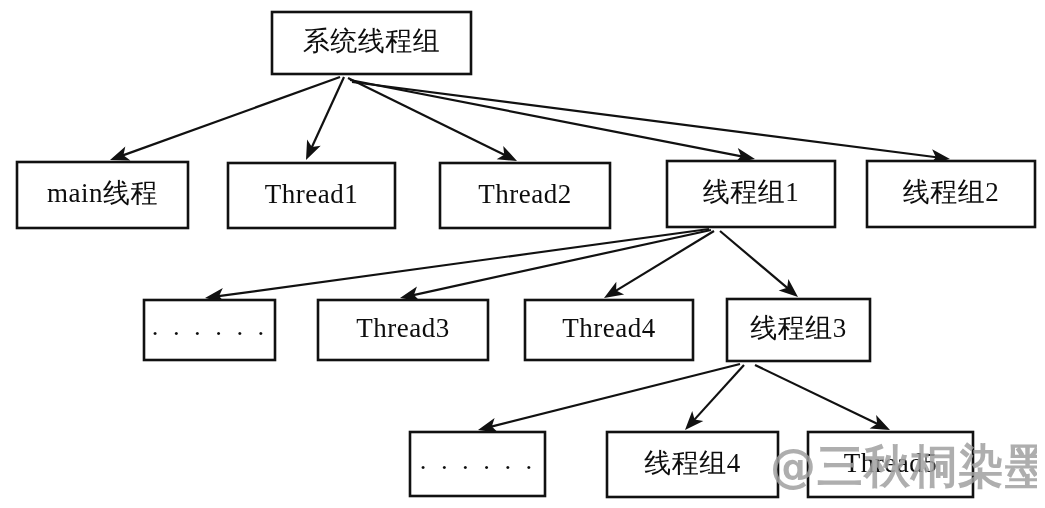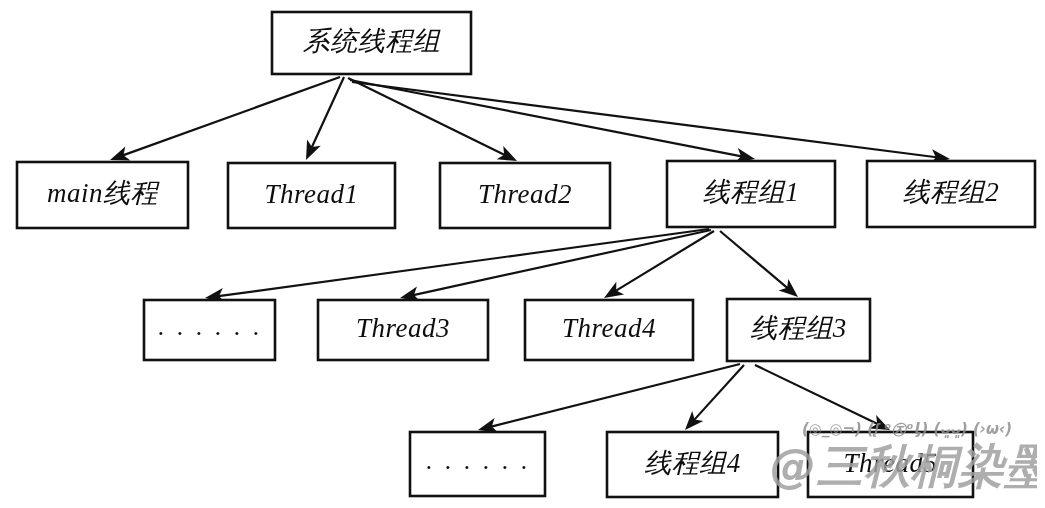--- a/index.html
+++ b/index.html
@@ -9,21 +9,20 @@
   }
   body {
     font-family: "Liberation Serif", "DejaVu Serif", serif;
   }
   #canvas {
     position: relative;
     width: 1037px;
     height: 508px;
     background: #ffffff;
     overflow: hidden;
-    font-style: italic;
   }
   svg#diagram {
     position: absolute;
     left: 0;
     top: 0;
     width: 1045px;
     height: 508px;
   }
   .node-rect {
     fill: #ffffff;
@@ -180,15 +179,14 @@
           <rect class="node-rect" x="607" y="432" width="171" height="65"></rect>
           <text class="node-label" x="692.5" y="465.5">线程组4</text>
         </g>
         <g>
           <rect class="node-rect" x="808" y="432" width="165" height="65"></rect>
           <text class="node-label" x="890.5" y="465.5">Thread5</text>
         </g>
       </g>
   </svg>
 
-  <div class="watermark" id="wm-emoji">(◎_◎¬) (ᶘ ᵒ㉨ᵒᶅ) (ᴗ͈ᴗ͈) (›ω‹)</div>
   <div class="watermark" id="wm-main">@三秋桐染墨</div>
 </div>
 
 </body></html>

